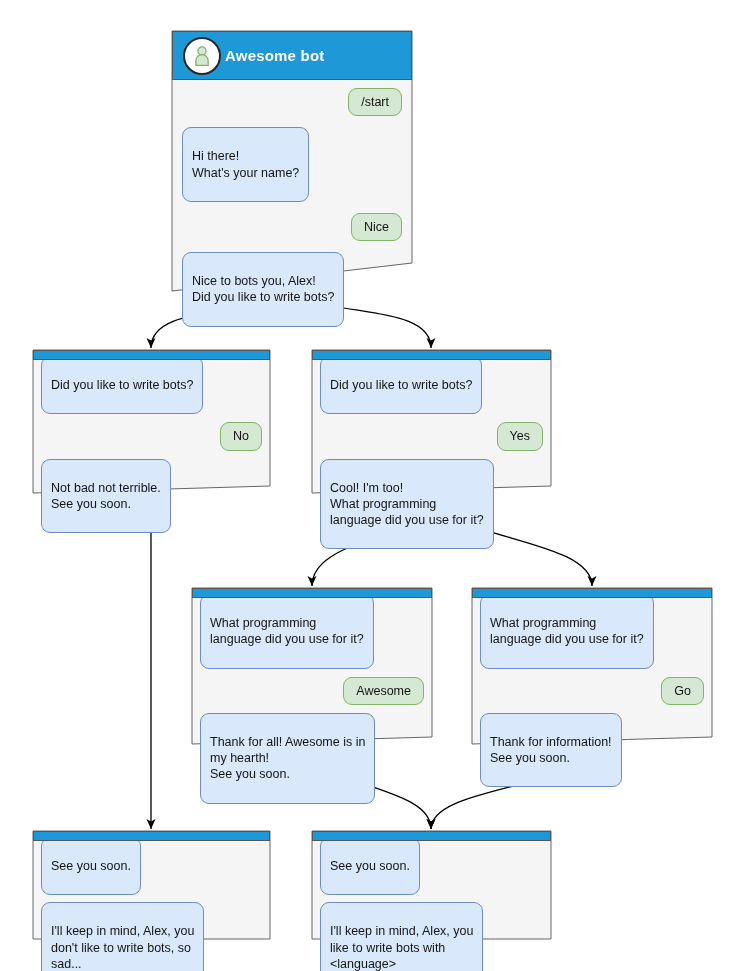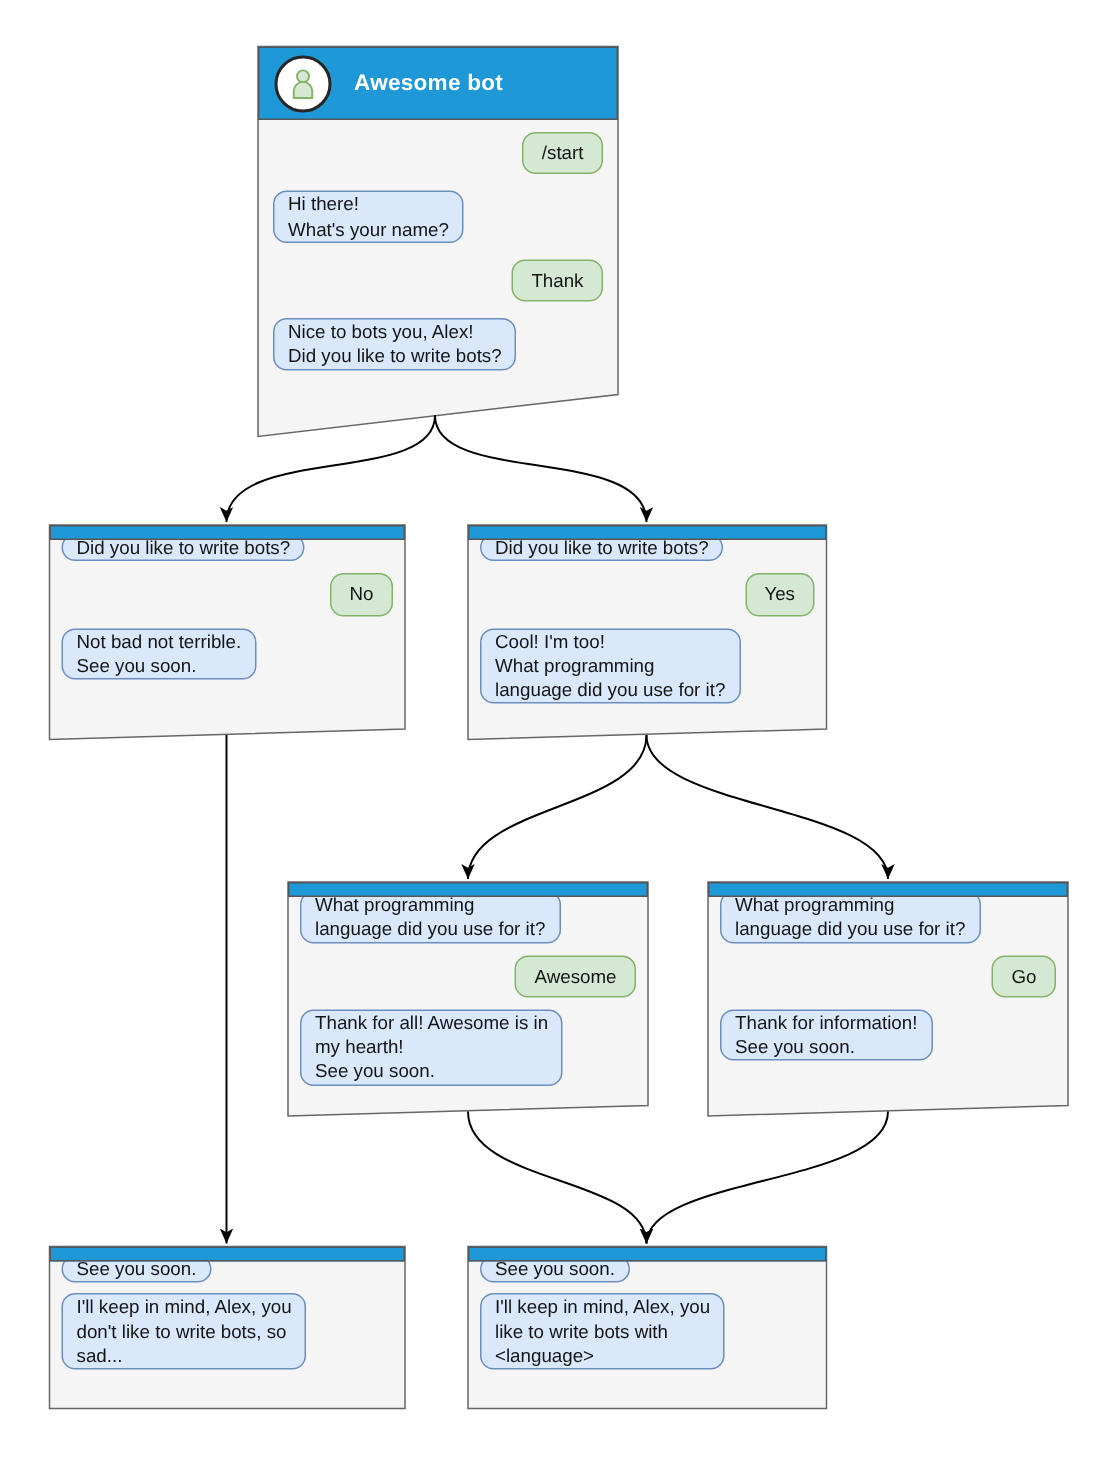--- a/index.html
+++ b/index.html
@@ -11,42 +11,42 @@
   .stage { position:absolute; inset:0; }
   svg.underlay { position:absolute; left:0; top:0; z-index:0; }
 
   
   .win-header {
     position:absolute; box-sizing:border-box; z-index:3;
     background:var(--header-blue,#1e98d7);
     border:1px solid var(--header-border,#565656);
   }
   .bar { height:10px; }
-  .main-header { height:49px; display:flex; align-items:center; gap:15px; padding-left:10px; }
+  .main-header { height:49px; display:flex; align-items:center; gap:4px; padding-left:10px; }
   .avatar {
     width:38px; height:38px; border-radius:50%; background:#fff;
     border:2px solid #262626; box-sizing:border-box; flex:0 0 auto;
     display:flex; align-items:center; justify-content:center;
   }
   .win-title { color:#ffffff; font-size:15px; font-weight:bold; letter-spacing:.2px; }
 
   
   .win-content {
     position:absolute; z-index:2; box-sizing:border-box;
     display:flex; flex-direction:column;
   }
   .bubble {
     box-sizing:border-box; white-space:pre-line;
     font-size:12.5px; line-height:1.3; color:#141414;
     border-radius:9px; max-width:92%;
   }
   .bot-bubble {
     background:var(--bot-bubble-fill,#dae8fc);
     border:1px solid var(--bot-bubble-border,#6c8ebf);
-    align-self:flex-start; padding:0 9px;
+    align-self:flex-start; padding:20px 9px;
   }
   .user-bubble {
     background:var(--user-bubble-fill,#d5e8d4);
     border:1px solid var(--user-bubble-border,#82b366);
     align-self:flex-end; padding:5px 12px;
   }
   .clip-top { margin-top:-4px; }   
 
   .pad-main { padding:8px 10px 0 10px; gap:11px; }
   .pad-std  { padding:0 8px; gap:8px; }
@@ -93,21 +93,21 @@
           <path d="M6.3 20.6 L6.3 16.4 A5.7 5.7 0 0 1 17.7 16.4 L17.7 20.6 Z"></path>
         </g>
       </svg>
     </div>
     <div class="win-title">Awesome bot</div>
   </div>
   <div class="win-content pad-main" style="left:172px;top:80px;width:240px;">
     <div class="bubble user-bubble">/start</div>
     <div class="bubble bot-bubble">Hi there!
 What's your name?</div>
-    <div class="bubble user-bubble">Thank</div>
+    <div class="bubble user-bubble">Nice</div>
     <div class="bubble bot-bubble">Nice to bots you, Alex!
 Did you like to write bots?</div>
   </div>
 
   <div class="win-header bar" style="left:33px;top:350px;width:237px;"></div>
   <div class="win-content pad-std" style="left:33px;top:360px;width:237px;">
     <div class="bubble bot-bubble clip-top">Did you like to write bots?</div>
     <div class="bubble user-bubble">No</div>
     <div class="bubble bot-bubble">Not bad not terrible.
 See you soon.</div>

